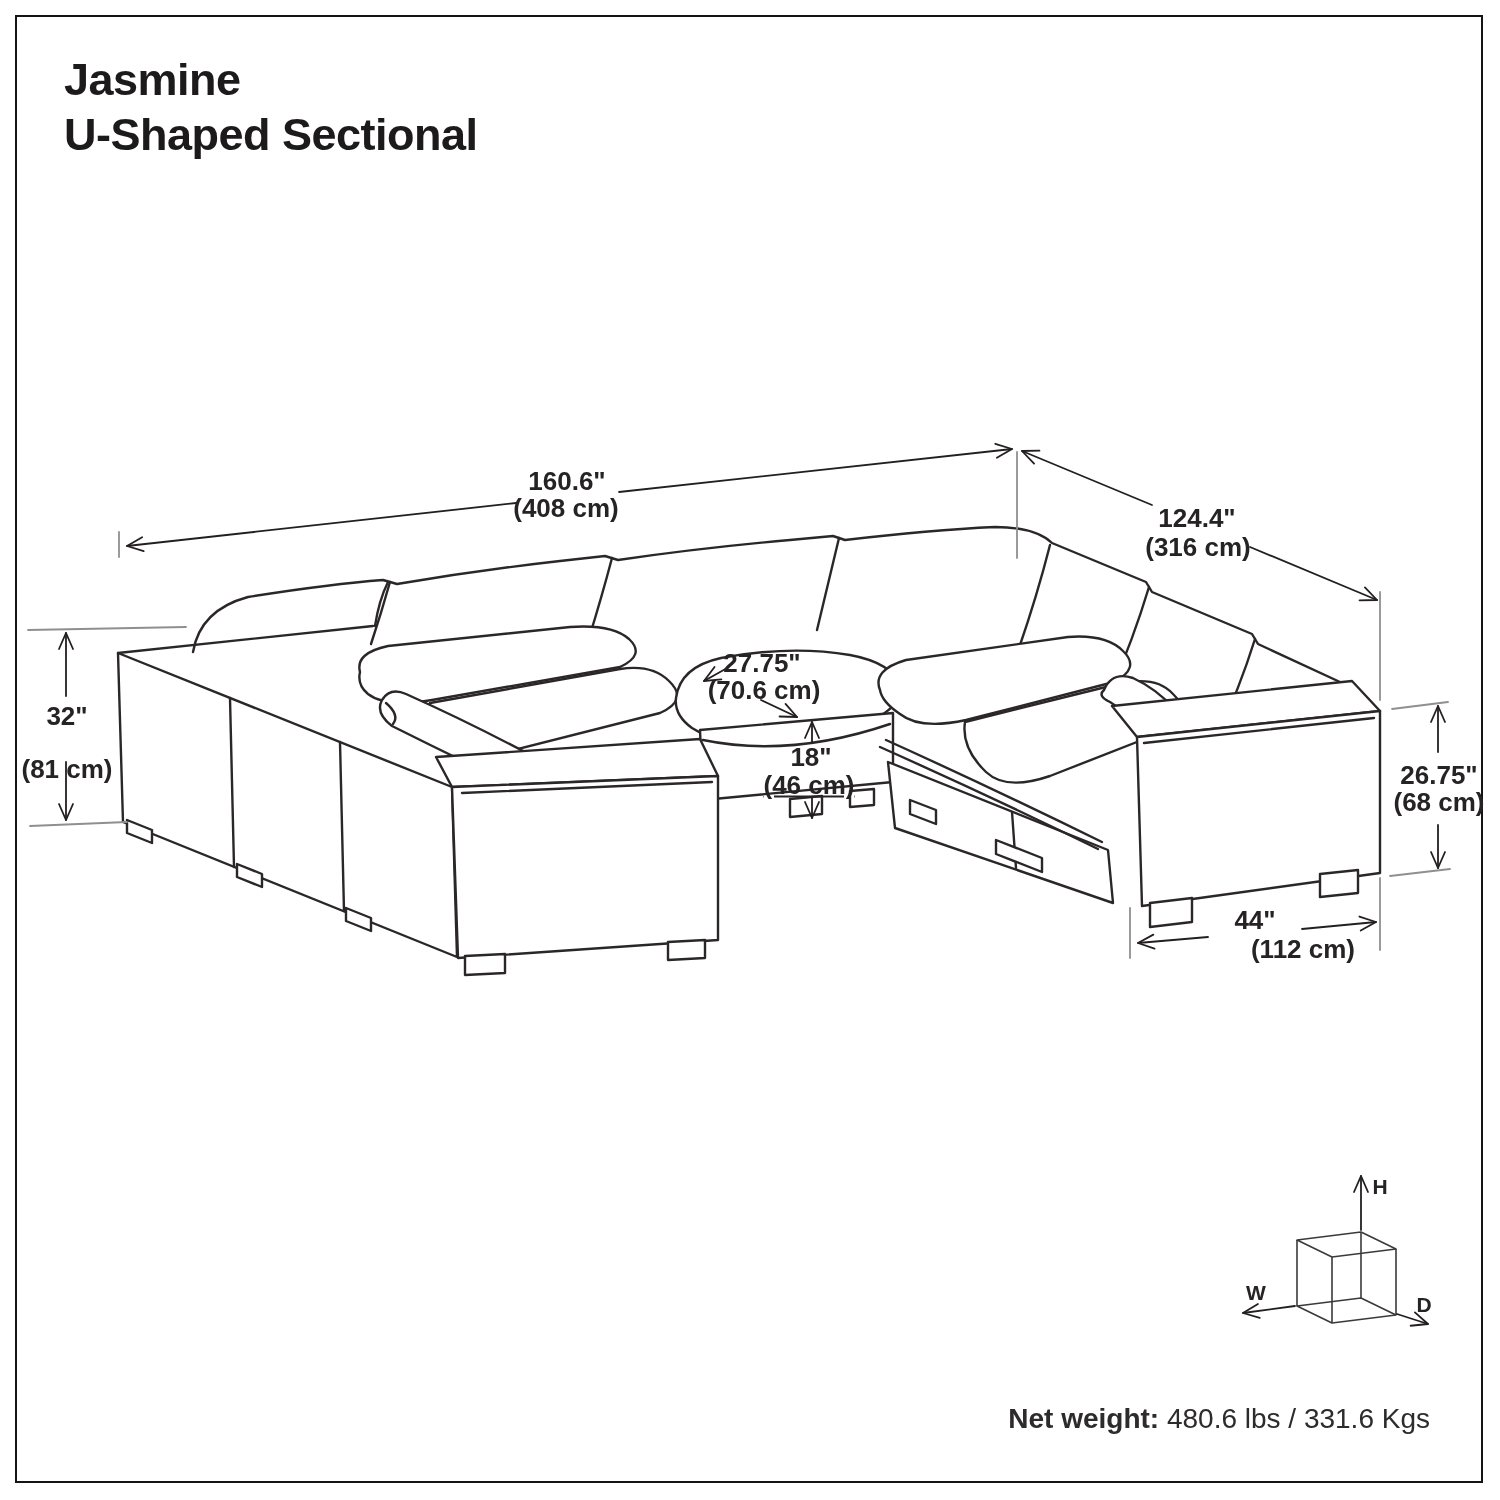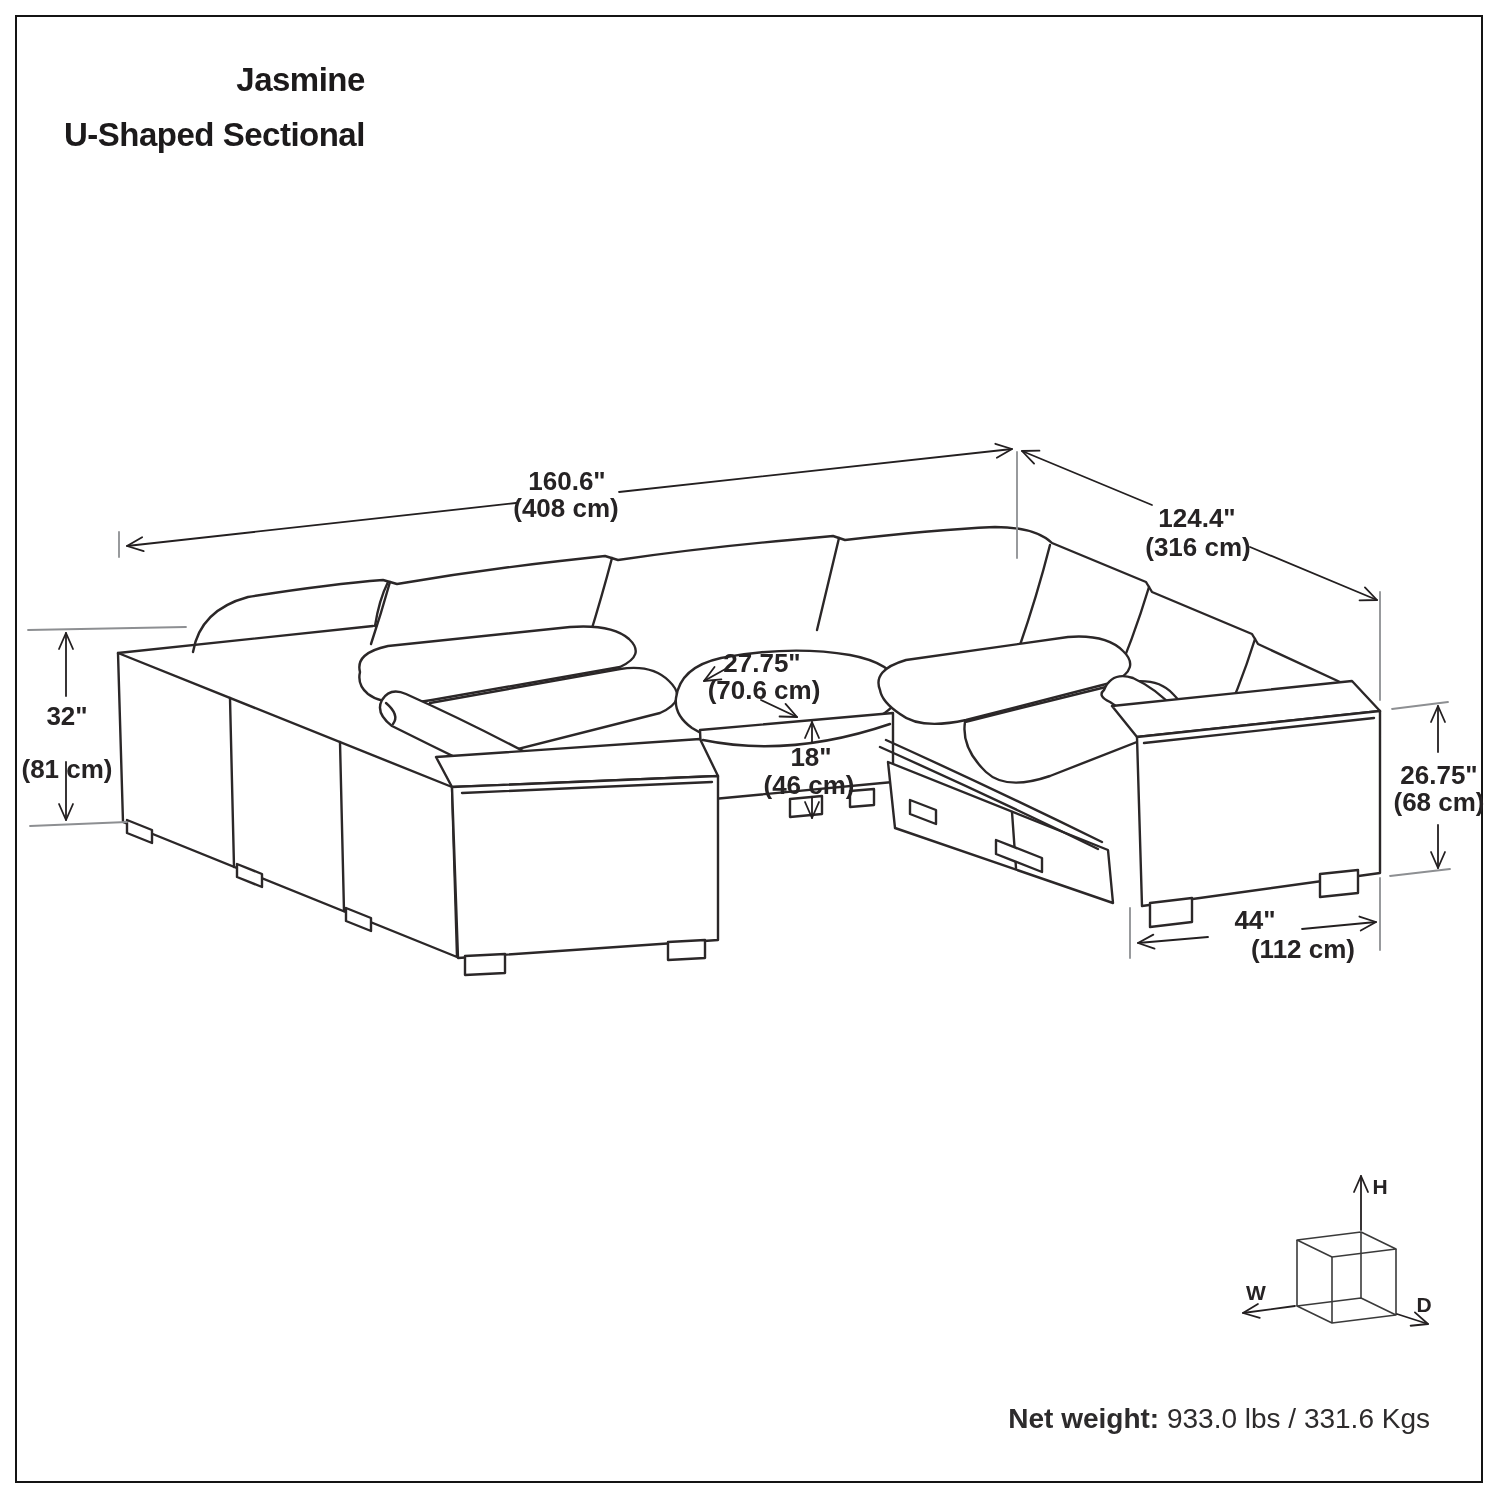--- a/index.html
+++ b/index.html
@@ -1,22 +1,22 @@
 <!DOCTYPE html>
 <html><head>
 <meta charset="utf-8">
 <style>
   html,body{margin:0;padding:0;background:#fff;}
   #stage{position:relative;width:1500px;height:1500px;background:#fff;overflow:hidden;
          font-family:"Liberation Sans","DejaVu Sans",sans-serif;color:#232021;}
   #frame-border{position:absolute;left:15px;top:15px;width:1468px;height:1468px;
                 border:2px solid #141414;box-sizing:border-box;pointer-events:none;}
   #drawing-svg{position:absolute;left:0;top:0;width:1500px;height:1500px;}
-  .title{position:absolute;left:64px;top:52px;font-size:33px;line-height:55px;
-         font-weight:700;letter-spacing:-0.5px;color:#1c1a1b;text-align:right;}
+  .title{position:absolute;left:64px;top:52px;font-size:45px;line-height:55px;
+         font-weight:700;letter-spacing:-0.5px;color:#1c1a1b;}
   .dl{position:absolute;transform:translate(-50%,-50%);font-size:26px;font-weight:700;
       color:#262324;white-space:nowrap;text-align:center;}
   .axis-label{position:absolute;transform:translate(-50%,-50%);font-size:21px;font-weight:700;color:#262324;}
   #net-weight{position:absolute;right:70px;top:1403px;font-size:28px;color:#2d2b2c;white-space:nowrap;}
   #net-weight .b{font-weight:700;}
 </style>
 </head>
 <body>
 
 <div id="stage">
@@ -180,27 +180,27 @@
   <div class="dl" style="left:1197px;top:518px;">124.4"</div>
   <div class="dl" style="left:1198px;top:547px;text-align:center;">(316 cm)</div>
 
   <div class="dl" style="left:67px;top:716px;">32"</div>
   <div class="dl" style="left:67px;top:769px;">(81 cm)</div>
 
   <div class="dl" style="left:762px;top:663px;">27.75"</div>
   <div class="dl" style="left:757px;top:690px;margin-left:7px;">(70.6 cm)</div>
 
   <div class="dl" style="left:811px;top:757px;">18"</div>
-  <div class="dl" style="left:809px;top:785px;">(46 cm)</div>
+  <div class="dl" style="left:809px;top:785px;text-decoration:underline;">(46 cm)</div>
 
   <div class="dl" style="left:1439px;top:775px;">26.75"</div>
   <div class="dl" style="left:1439px;top:802px;">(68 cm)</div>
 
   <div class="dl" style="left:1255px;top:920px;">44"</div>
   <div class="dl" style="left:1303px;top:949px;">(112 cm)</div>
 
   <span class="axis-label" style="left:1256px;top:1293px;">W</span>
   <span class="axis-label" style="left:1380px;top:1187px;">H</span>
   <span class="axis-label" style="left:1424px;top:1305px;">D</span>
 
-  <div id="net-weight"><span class="b">Net weight:</span><span> 933.0 lbs / 331.6 Kgs</span></div>
+  <div id="net-weight"><span class="b">Net weight:</span><span> 480.6 lbs / 331.6 Kgs</span></div>
 
 </div>
 
 </body></html>

